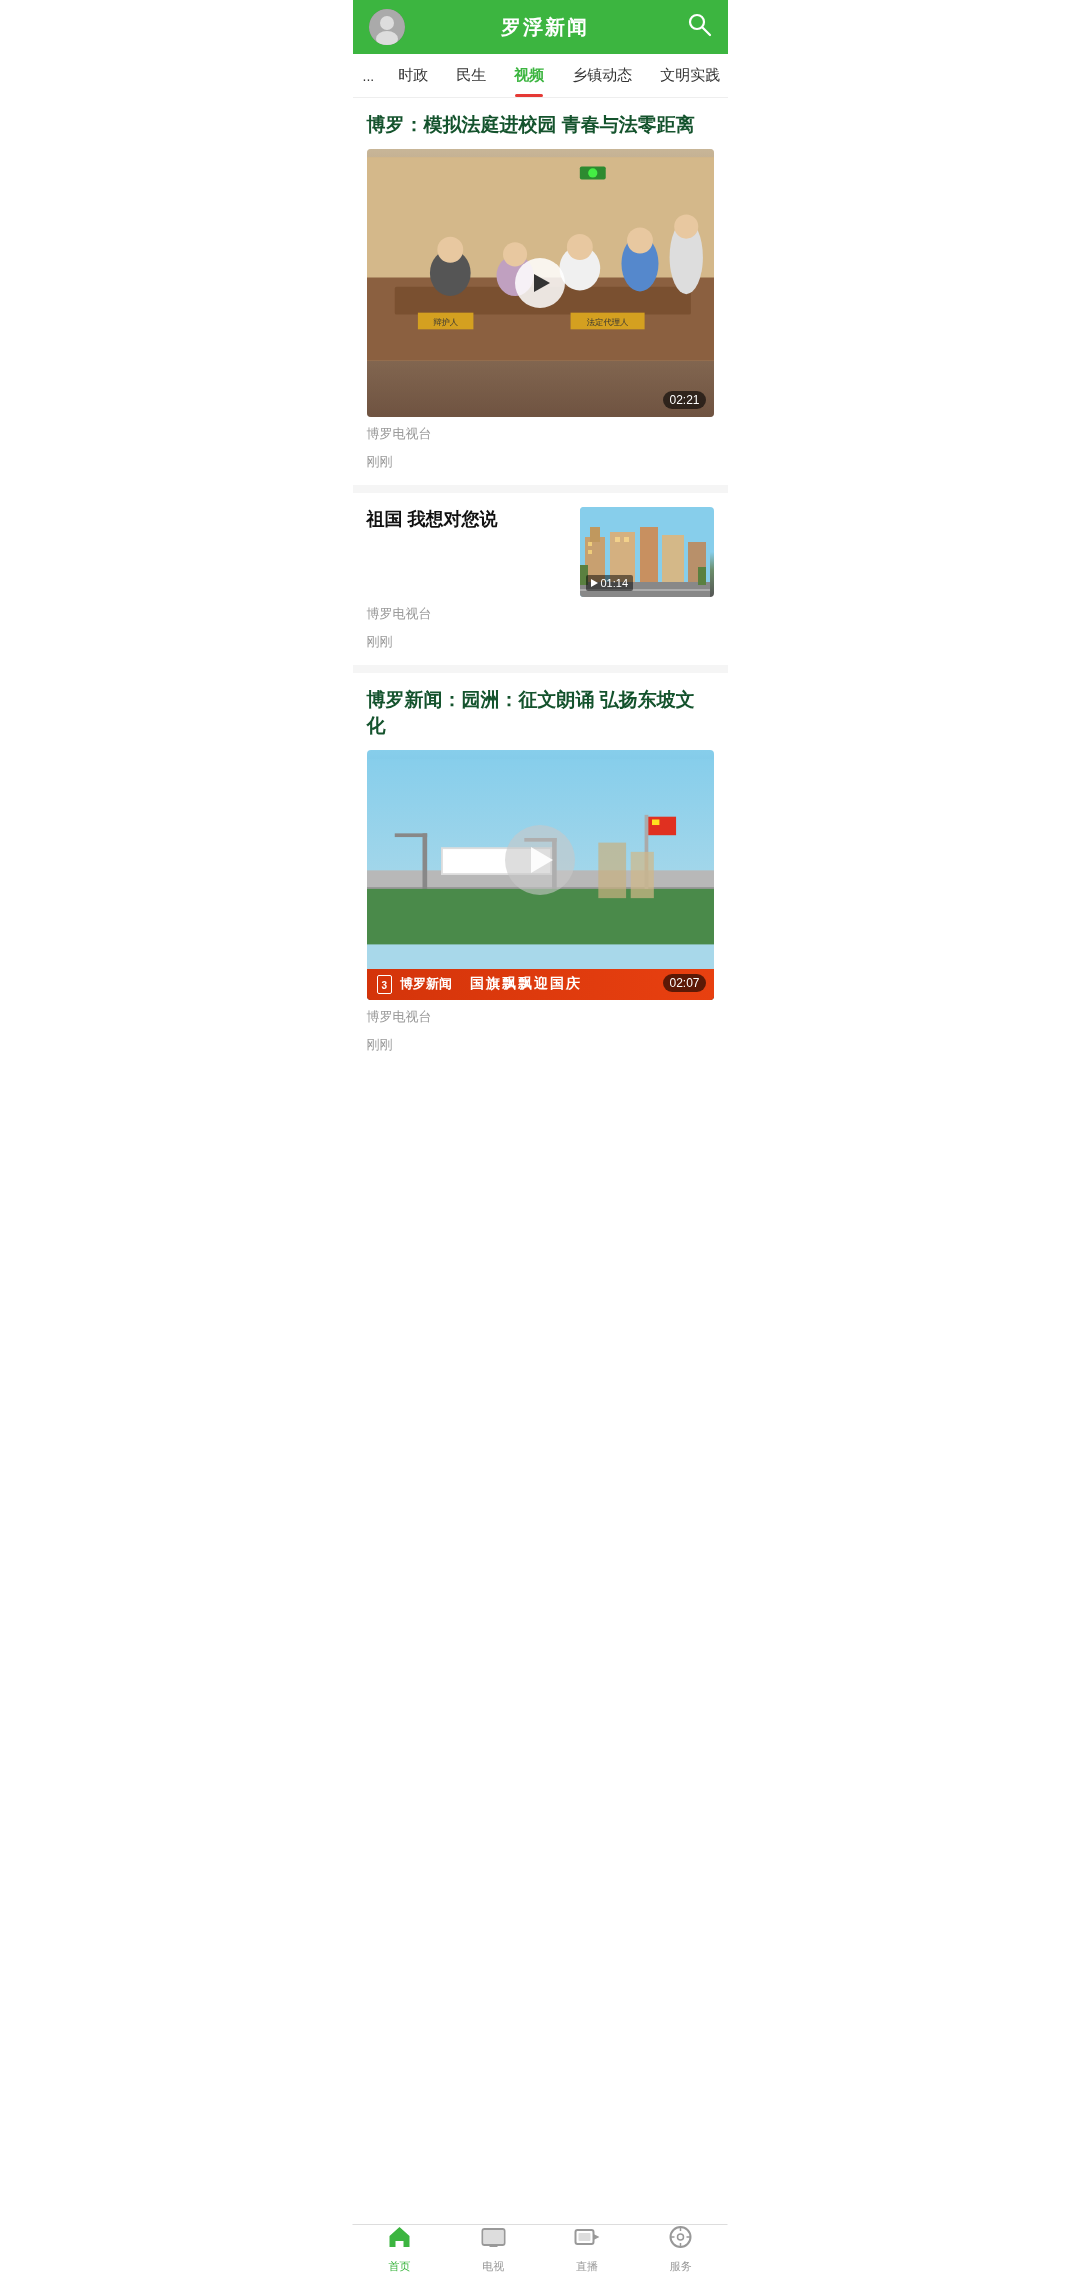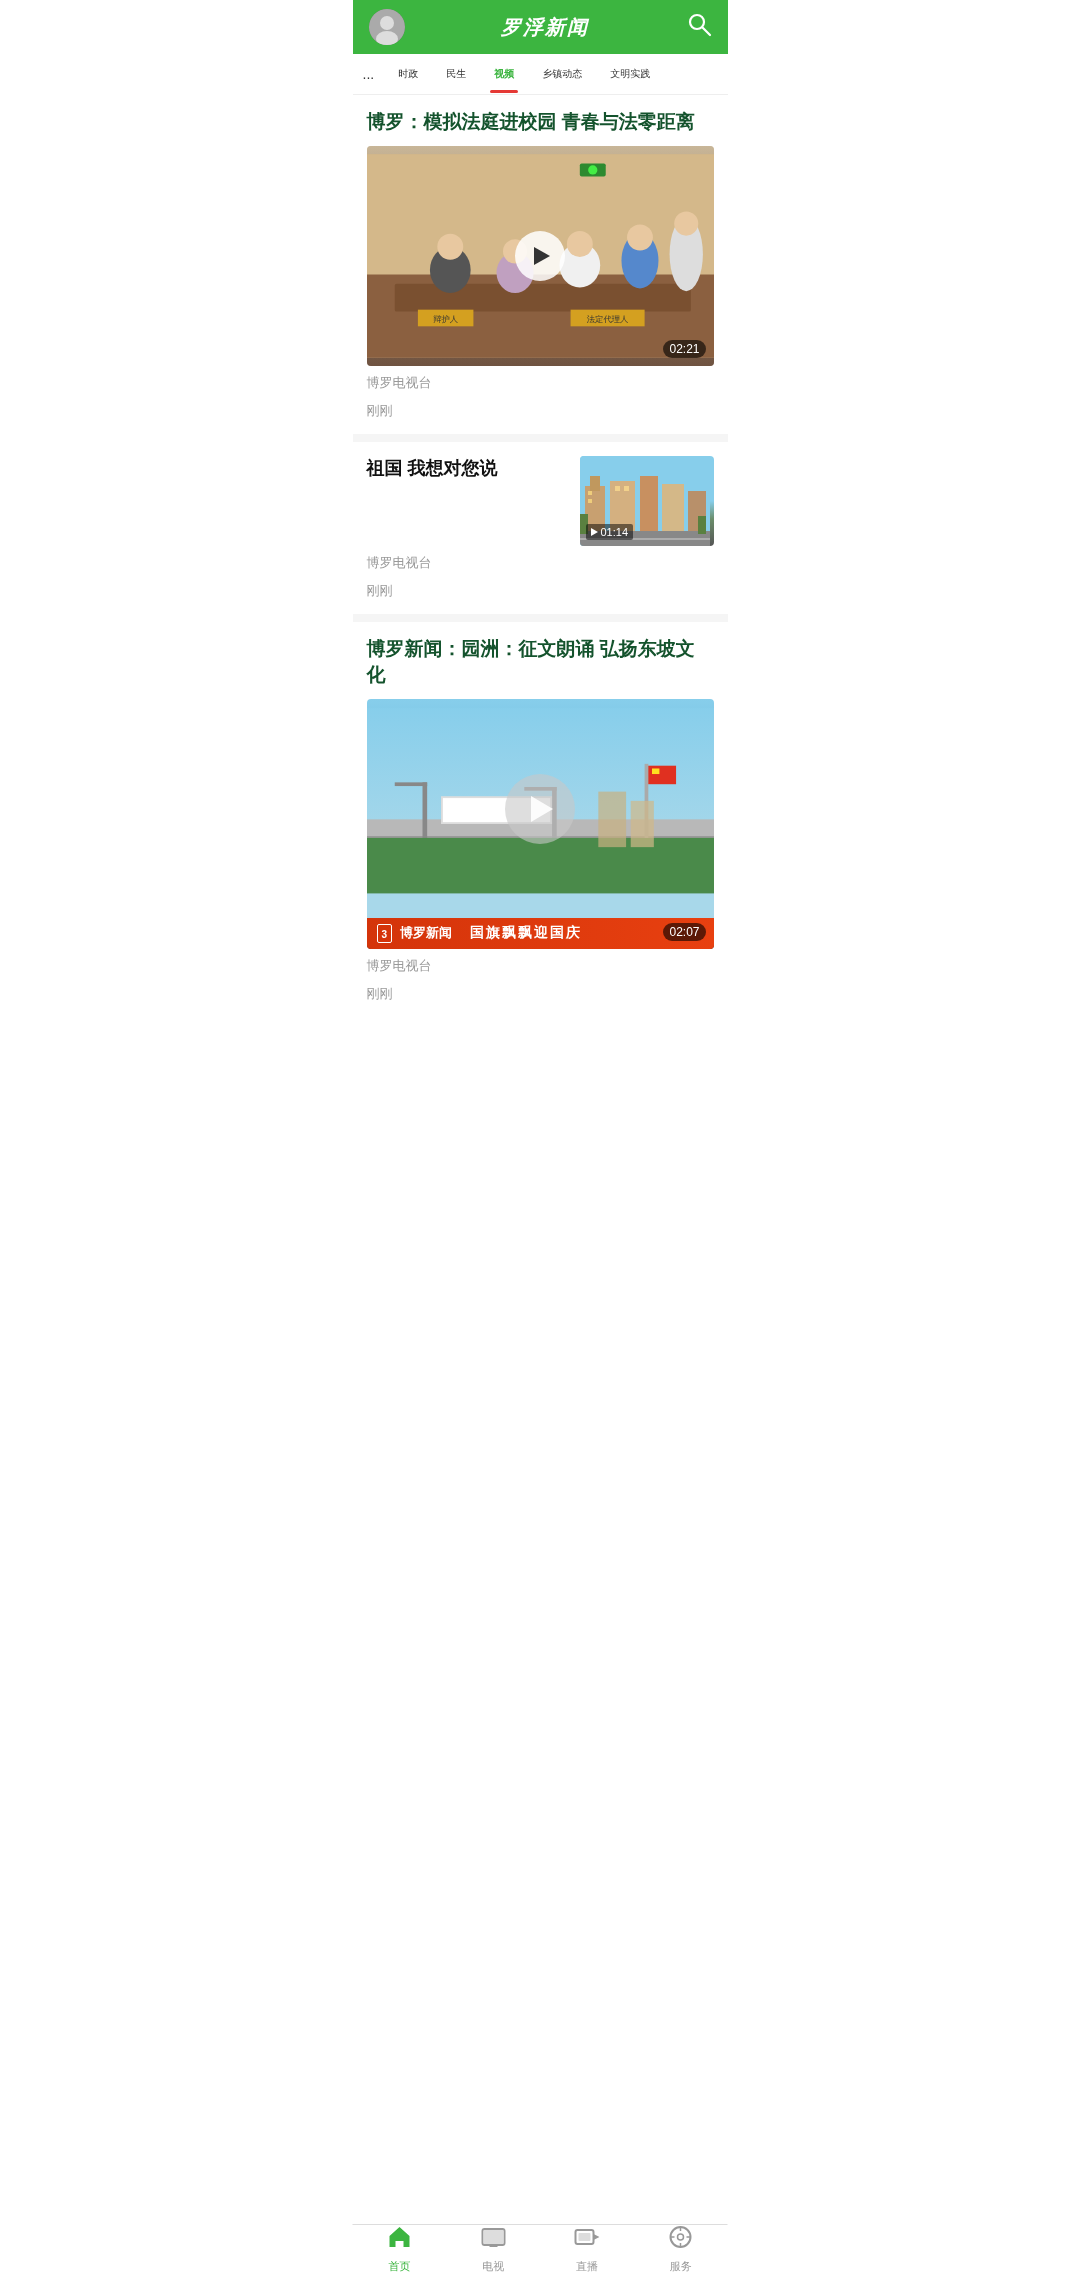--- a/index.html
+++ b/index.html
@@ -13,21 +13,20 @@
     }
 
     
     .header {
       background: #3cb540;
       display: flex;
       align-items: center;
       justify-content: space-between;
       padding: 10px 16px;
       height: 54px;
-      font-style: italic;
     }
     .header-avatar {
       width: 36px;
       height: 36px;
       border-radius: 50%;
       background: #888;
       display: flex;
       align-items: center;
       justify-content: center;
       overflow: hidden;
@@ -51,21 +50,21 @@
       border-bottom: 1px solid #eee;
       overflow-x: auto;
       white-space: nowrap;
       -webkit-overflow-scrolling: touch;
       scrollbar-width: none;
     }
     .nav-tabs::-webkit-scrollbar { display: none; }
     .nav-tab {
       display: inline-block;
       padding: 12px 14px;
-      font-size: 10px;
+      font-size: 15px;
       color: #333;
       cursor: pointer;
       position: relative;
       flex-shrink: 0;
     }
     .nav-tab.active {
       color: #3cb540;
       font-weight: bold;
     }
     .nav-tab.active::after {
@@ -99,21 +98,21 @@
     }
     .article-large .article-image-wrap {
       position: relative;
       width: 100%;
       border-radius: 4px;
       overflow: hidden;
     }
     
     .img-courtroom {
       width: 100%;
-      height: 220px;
+      height: 268px;
       background: linear-gradient(180deg, #c8b89a 0%, #a08060 40%, #7a6050 100%);
       position: relative;
       overflow: hidden;
     }
     .img-courtroom::before {
       content: '';
       position: absolute;
       top: 0; left: 0; right: 0; bottom: 0;
       background:
         linear-gradient(to bottom, rgba(200,180,150,0.6) 0%, rgba(100,70,50,0.5) 100%);

